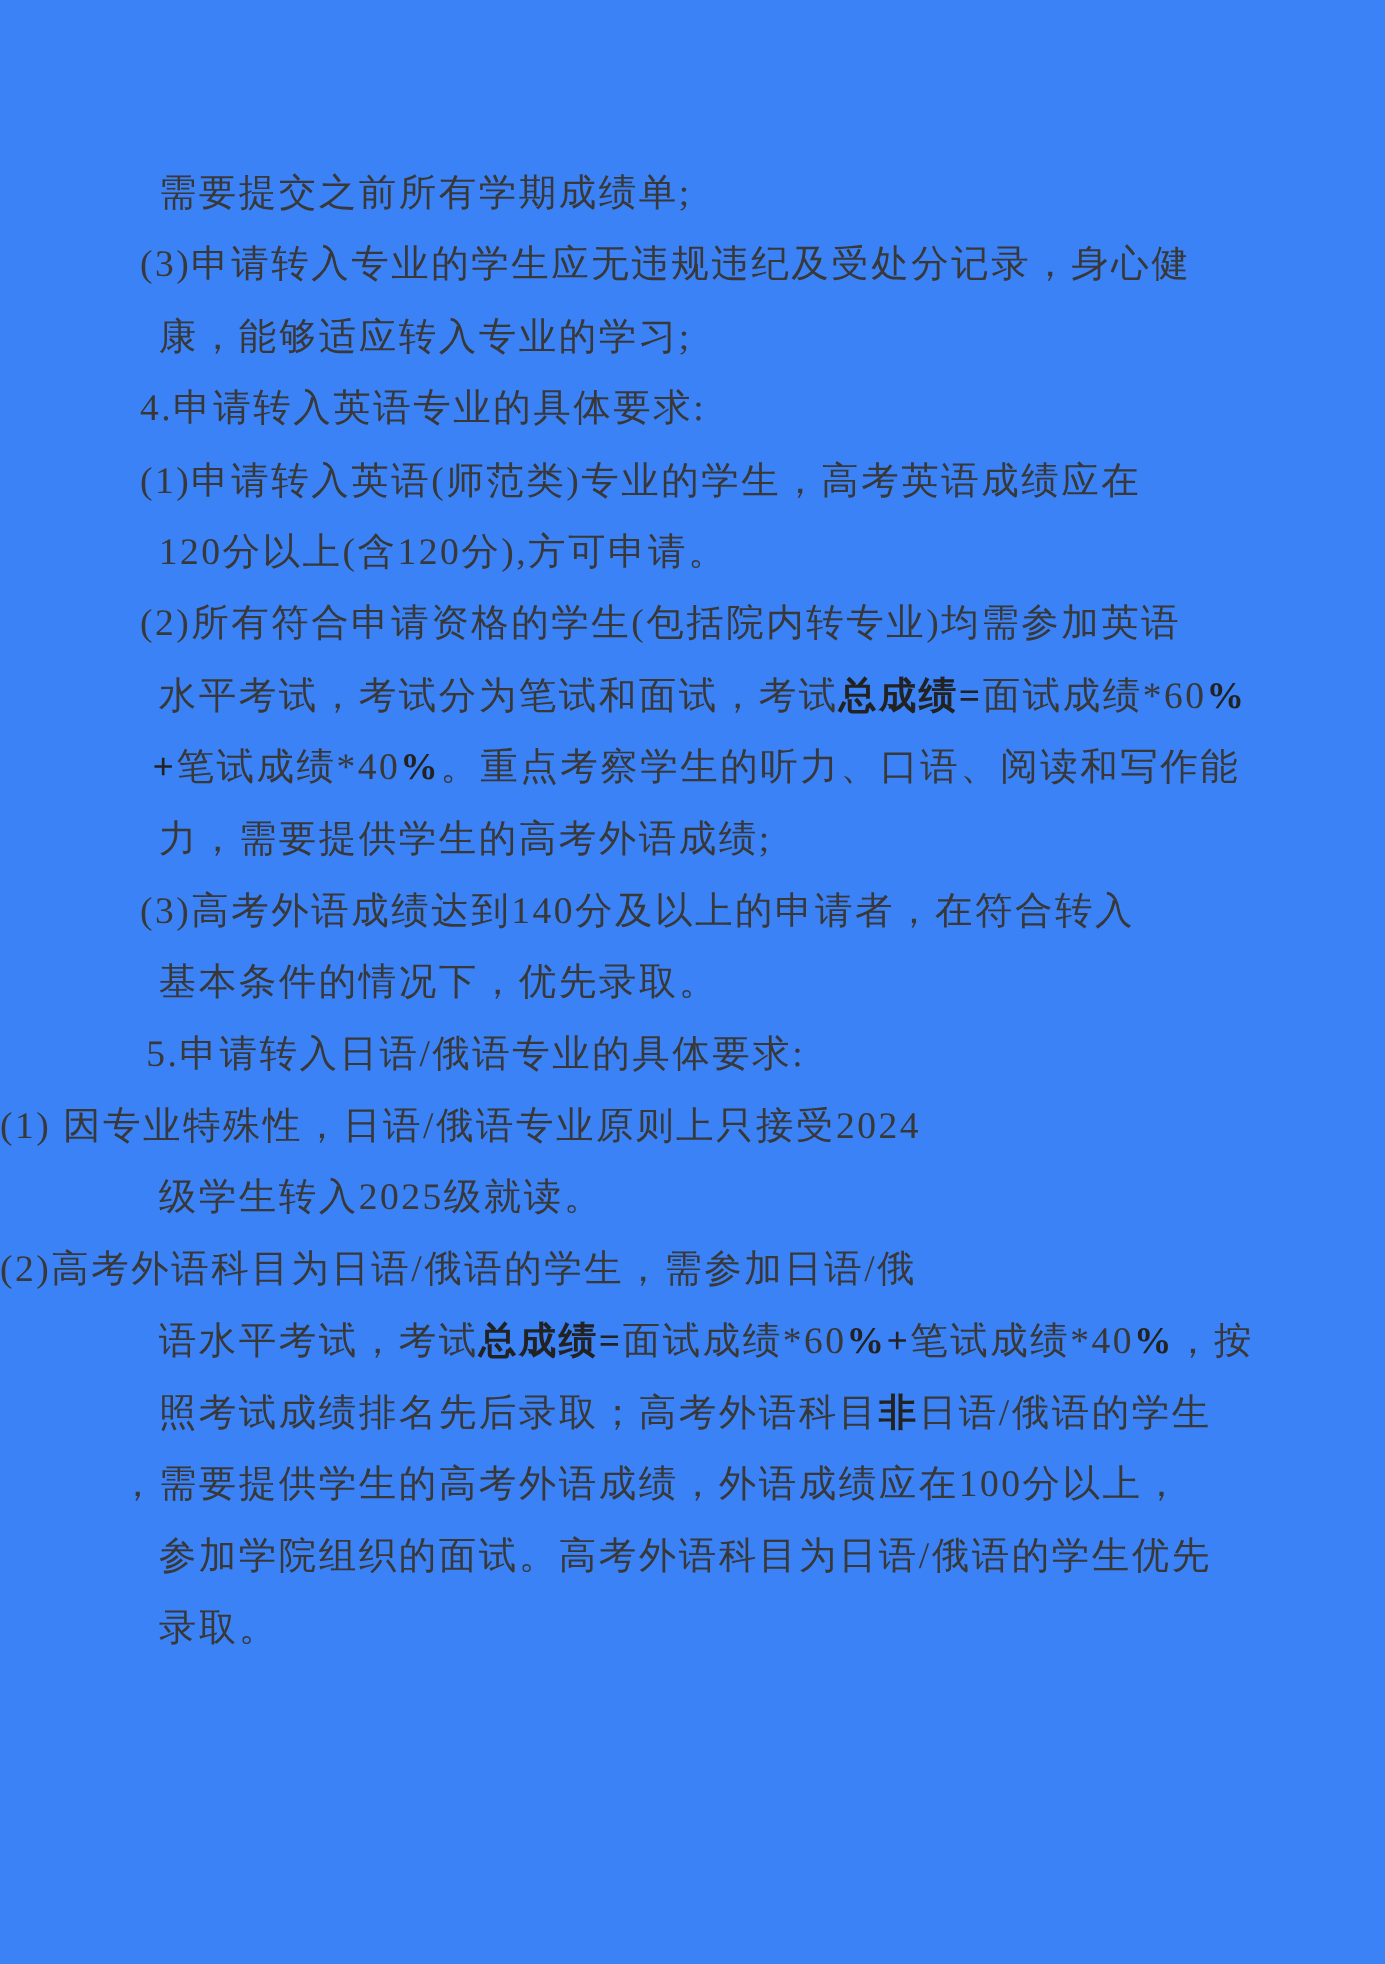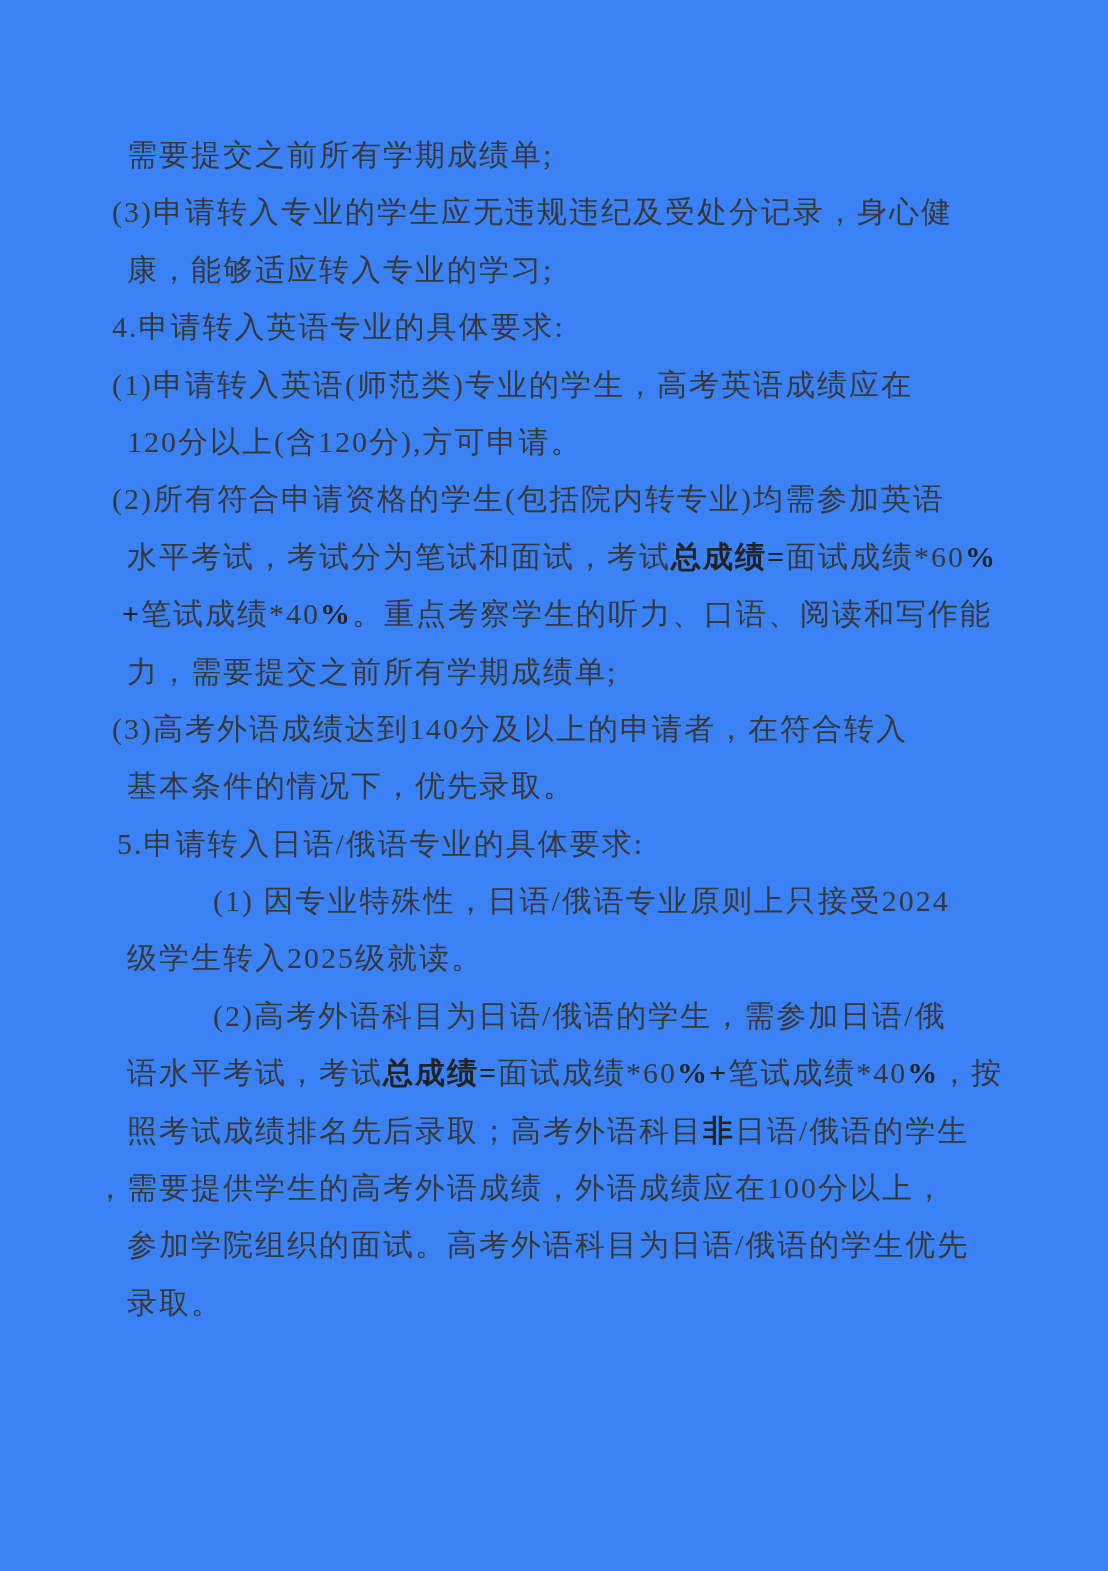--- a/index.html
+++ b/index.html
@@ -33,39 +33,39 @@
   }
   .line .b {
     font-weight: bold;
     color: #222222;
     margin-top: 33px;
   }
   
   .ind-body     { padding-left: 127px; }
   .ind-indent1  { padding-left: 112px; }
   .ind-five     { padding-left: 117px; }
-  .ind-deep     { padding-left: 213px; }
+  .ind-deep     { }
   .ind-plusline { padding-left: 122px; }
   .ind-comma    { padding-left: 95px; }
 </style>
 </head>
 <body>
 
 <div class="page">
   <div class="doc-body" id="doc-body">
       <div class="line ind-body"><span>需要提交之前所有学期成绩单;</span></div>
       <div class="line ind-indent1"><span>(3)申请转入专业的学生应无违规违纪及受处分记录，身心健</span></div>
       <div class="line ind-body"><span>康，能够适应转入专业的学习;</span></div>
       <div class="line ind-indent1"><span>4.申请转入英语专业的具体要求:</span></div>
       <div class="line ind-indent1"><span>(1)申请转入英语(师范类)专业的学生，高考英语成绩应在</span></div>
       <div class="line ind-body"><span>120分以上(含120分),方可申请。</span></div>
       <div class="line ind-indent1"><span>(2)所有符合申请资格的学生(包括院内转专业)均需参加英语</span></div>
       <div class="line ind-body"><span>水平考试，考试分为笔试和面试，考试</span><span class="b">总成绩=</span><span>面试成绩*60</span><span class="b">%</span></div>
       <div class="line ind-plusline"><span class="b">+</span><span>笔试成绩*40</span><span class="b">%</span><span>。重点考察学生的听力、口语、阅读和写作能</span></div>
-      <div class="line ind-body"><span>力，需要提交之前所有学期成绩单;</span></div>
+      <div class="line ind-body"><span>力，需要提供学生的高考外语成绩;</span></div>
       <div class="line ind-indent1"><span>(3)高考外语成绩达到140分及以上的申请者，在符合转入</span></div>
       <div class="line ind-body"><span>基本条件的情况下，优先录取。</span></div>
       <div class="line ind-five"><span>5.申请转入日语/俄语专业的具体要求:</span></div>
       <div class="line ind-deep"><span>(1) 因专业特殊性，日语/俄语专业原则上只接受2024</span></div>
       <div class="line ind-body"><span>级学生转入2025级就读。</span></div>
       <div class="line ind-deep"><span>(2)高考外语科目为日语/俄语的学生，需参加日语/俄</span></div>
       <div class="line ind-body"><span>语水平考试，考试</span><span class="b">总成绩=</span><span>面试成绩*60</span><span class="b">%+</span><span>笔试成绩*40</span><span class="b">%</span><span>，按</span></div>
       <div class="line ind-body"><span>照考试成绩排名先后录取；高考外语科目</span><span class="b">非</span><span>日语/俄语的学生</span></div>
       <div class="line ind-comma"><span>，需要提供学生的高考外语成绩，外语成绩应在100分以上，</span></div>
       <div class="line ind-body"><span>参加学院组织的面试。高考外语科目为日语/俄语的学生优先</span></div>

